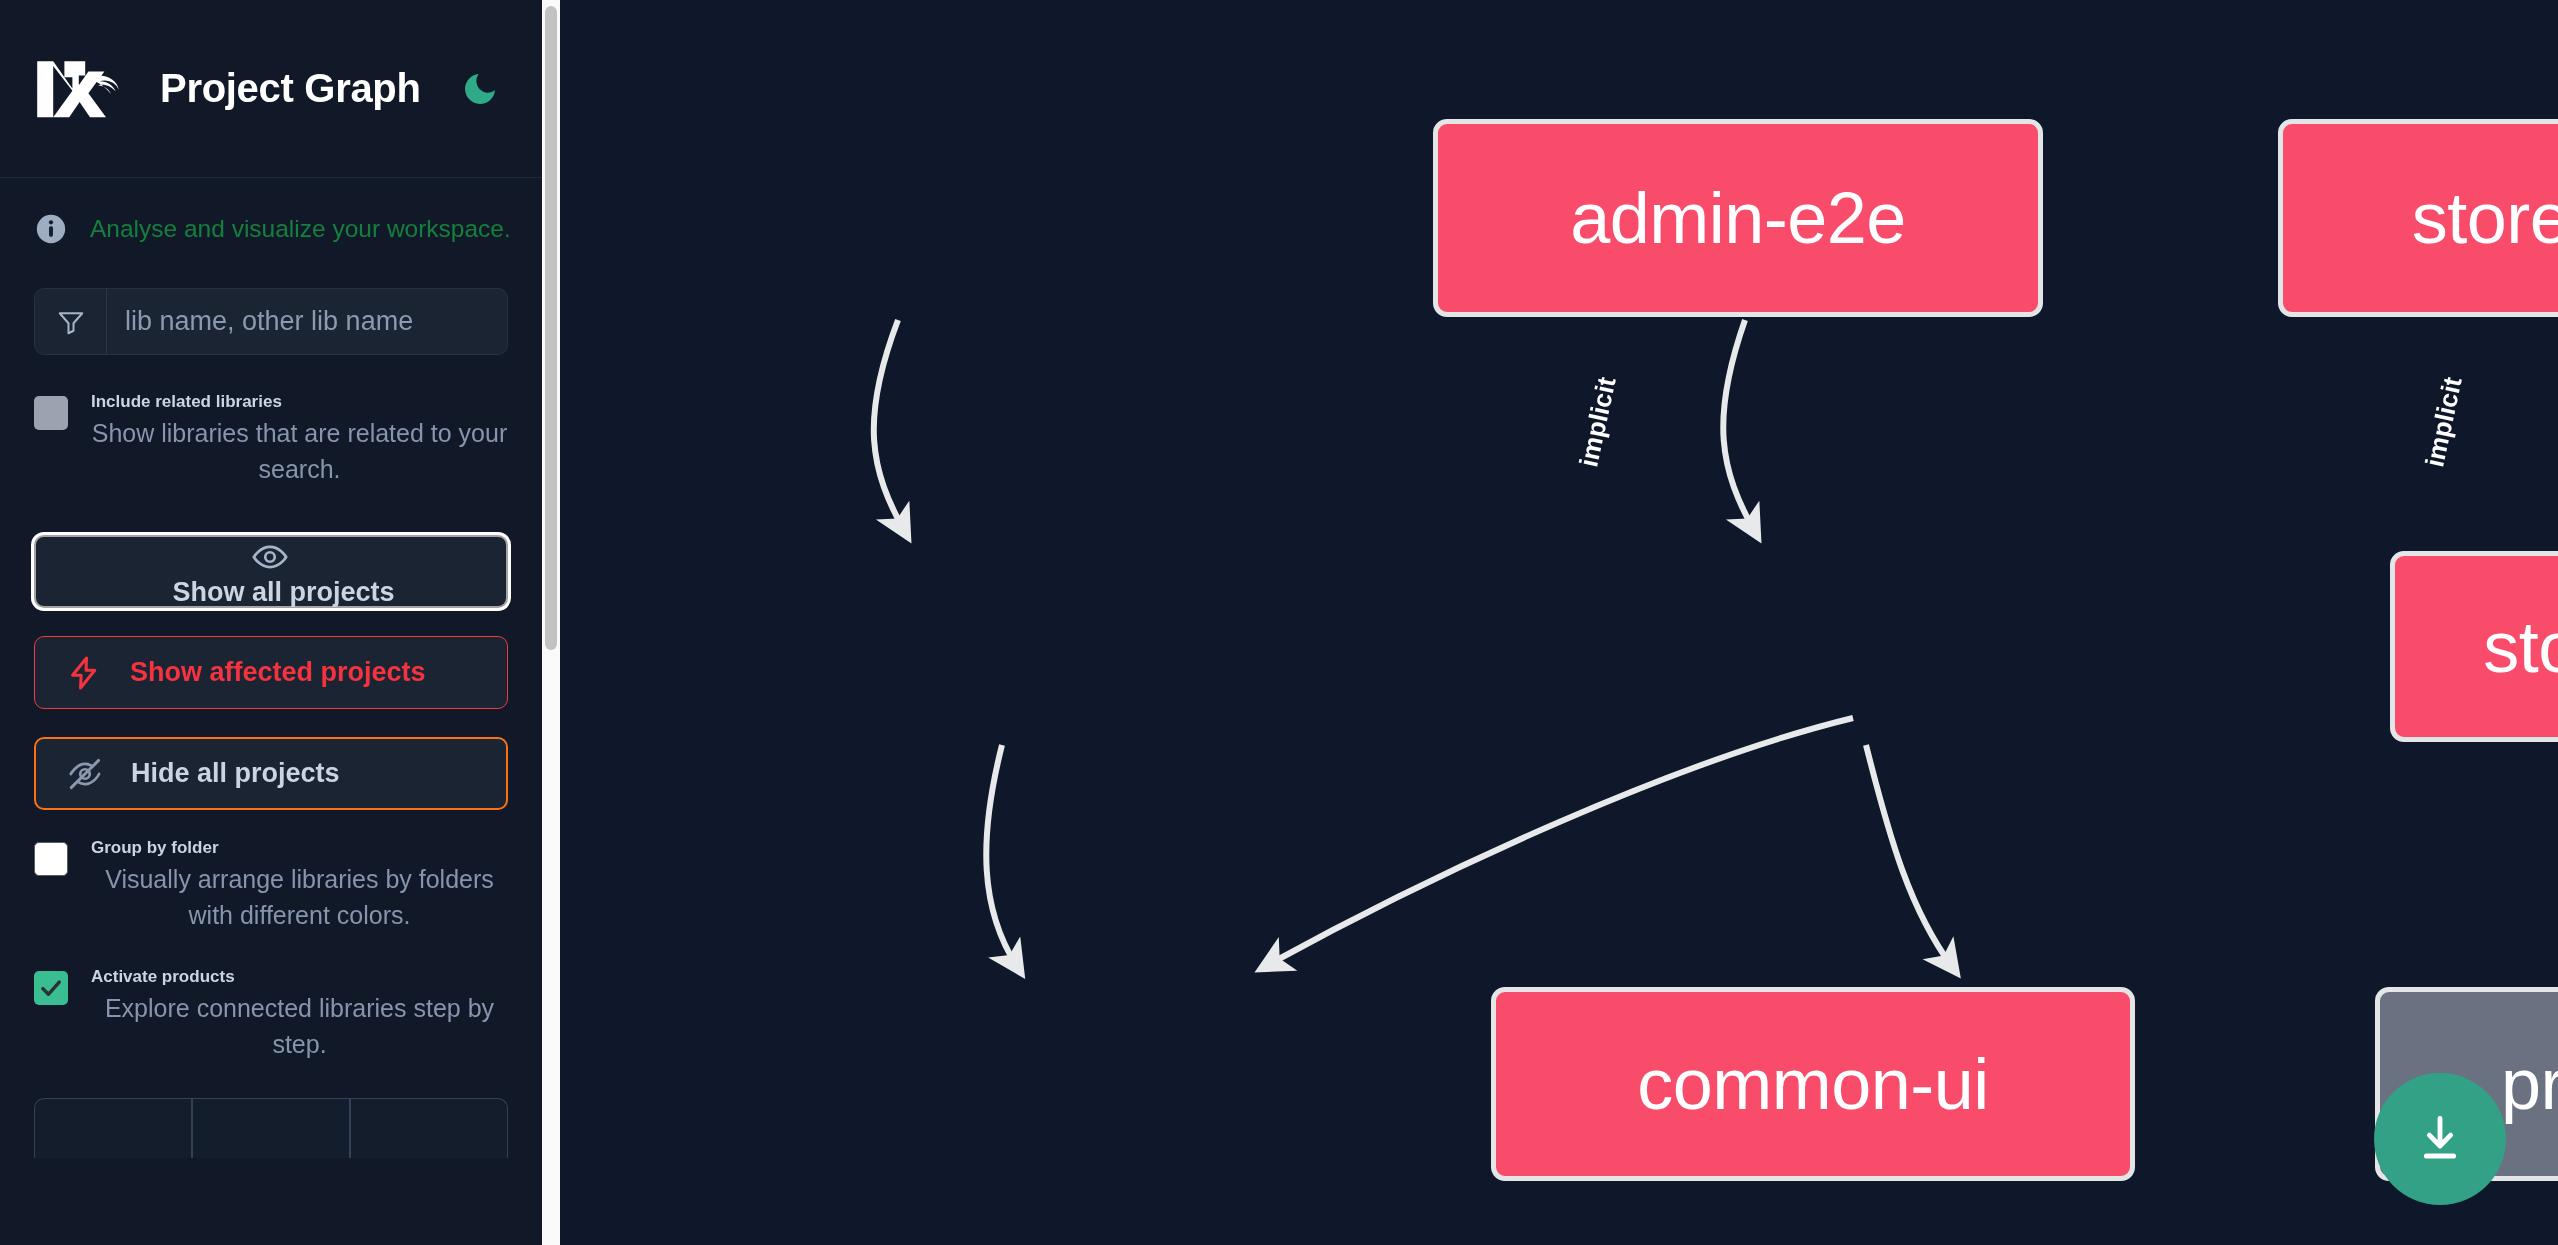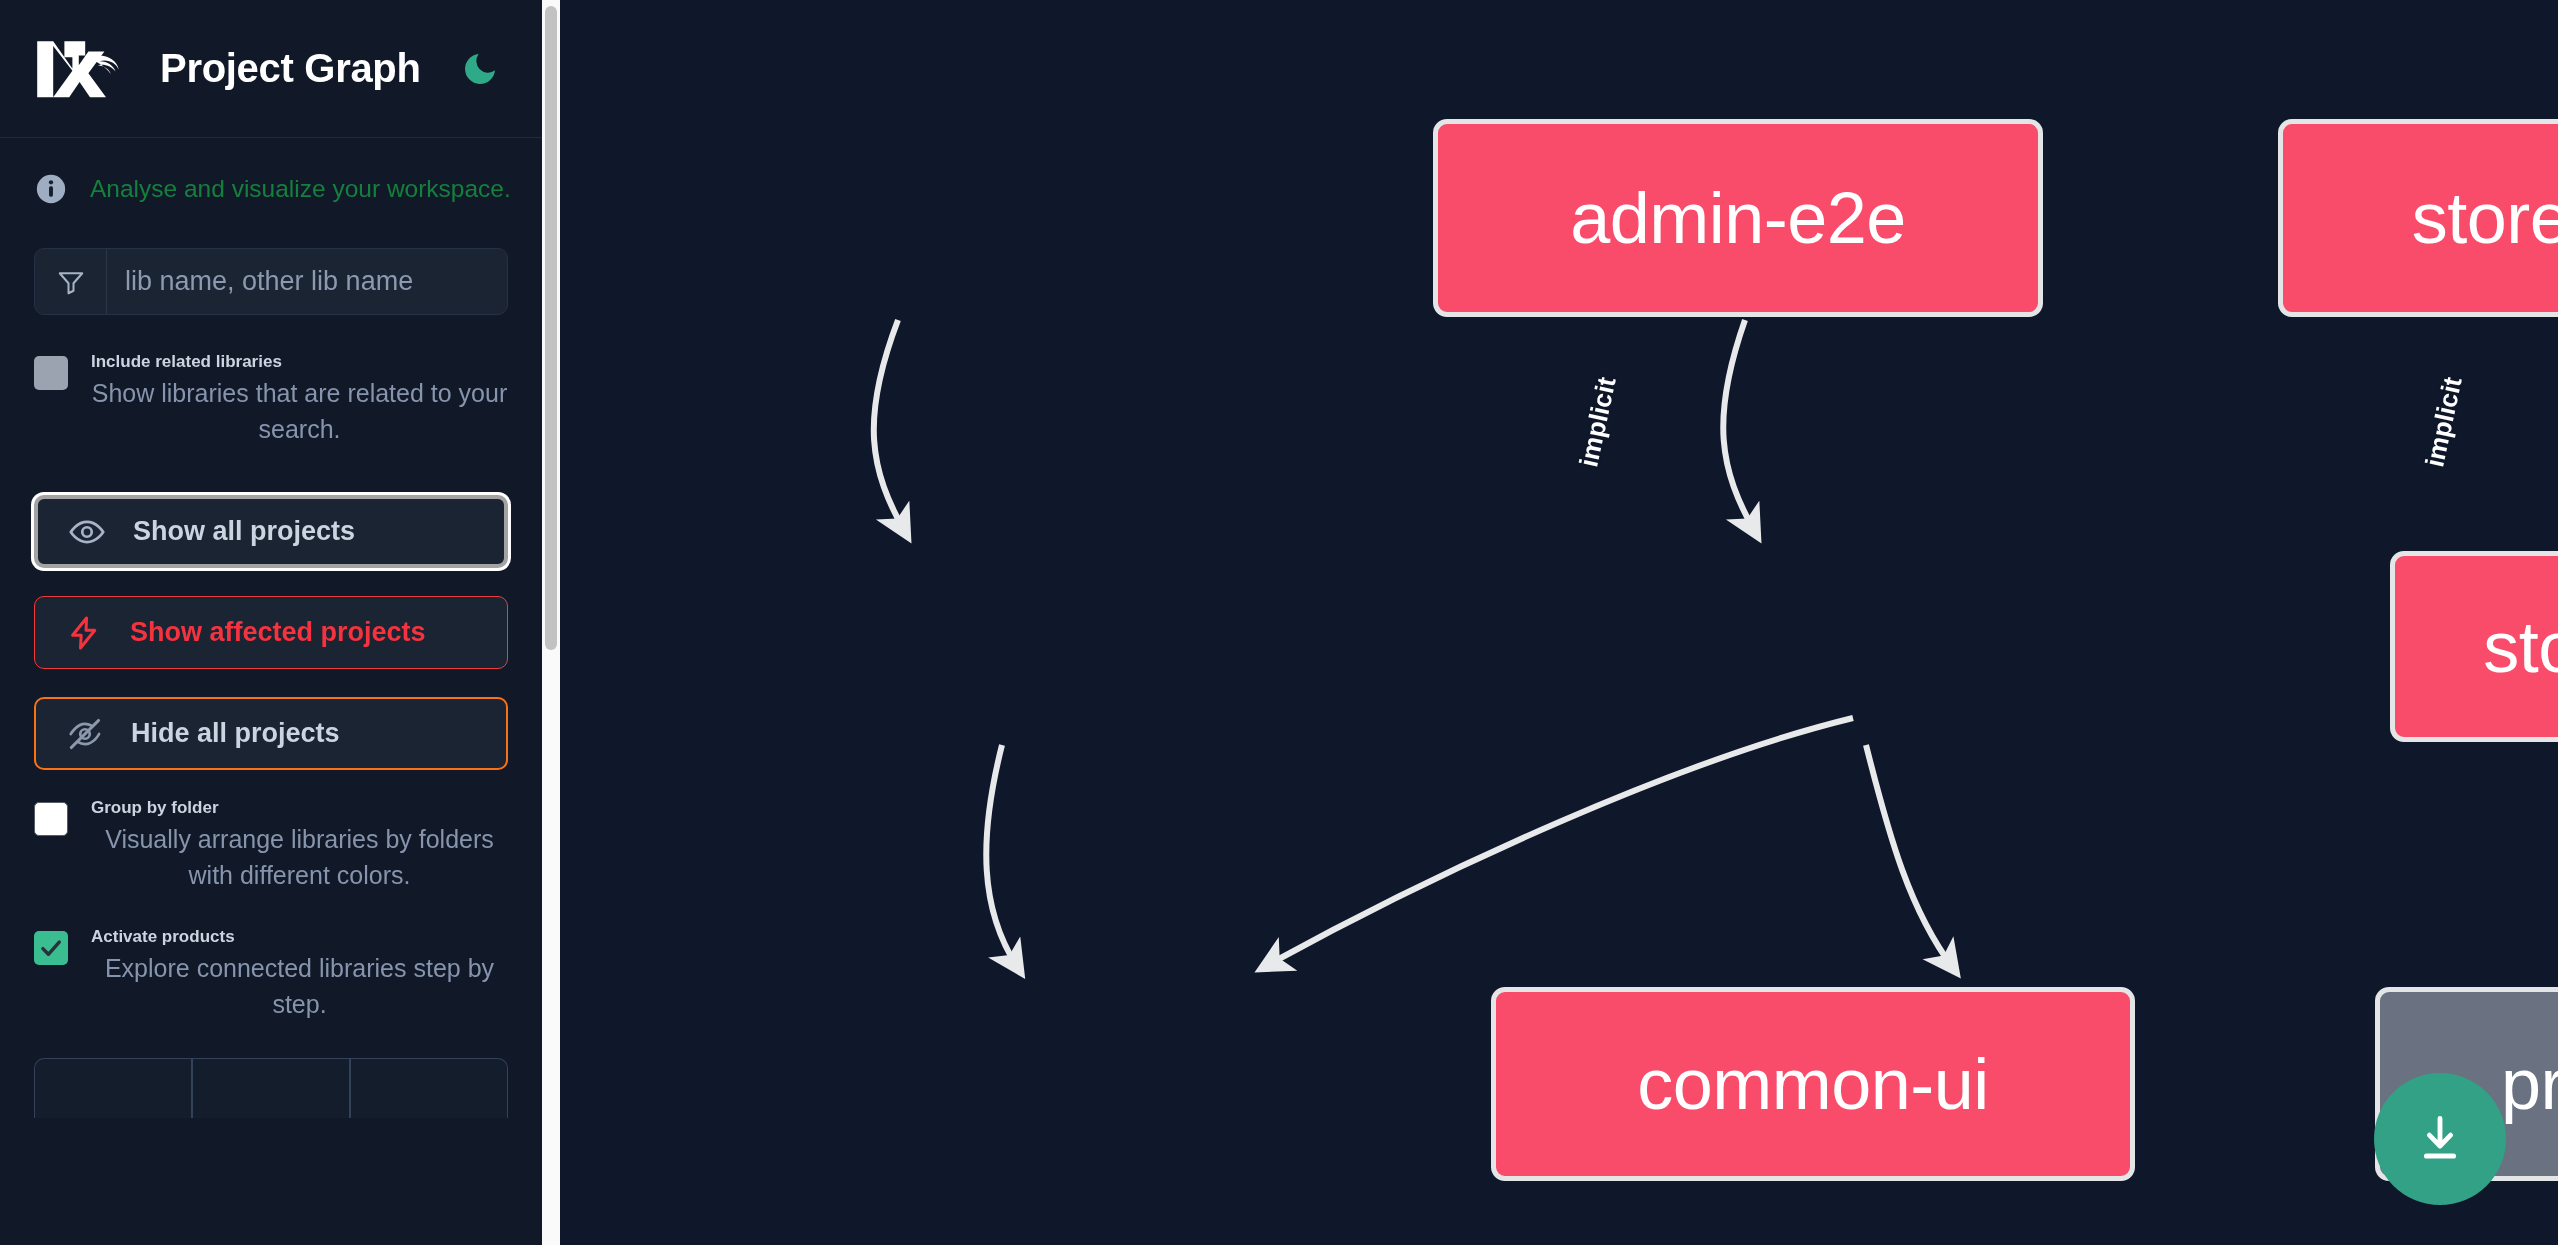--- a/index.html
+++ b/index.html
@@ -15,21 +15,21 @@
   #sidebar {
     position: relative;
     width: 560px; height: 1245px;
     background: #111827;
     flex: 0 0 560px;
     overflow: hidden;
   }
   #sidebar-inner { position: absolute; inset: 0 18px 0 0; }
 
   .sb-header {
-    height: 138px;
+    height: 178px;
     display: flex; align-items: center;
     padding: 0 34px;
     border-bottom: 1px solid #1f2a3c;
     text-align: right;
   }
   .nx-logo { width: 96px; height: 62px; flex: 0 0 96px; }
   .app-title {
     margin-left: 30px;
     color: #ffffff;
     font-size: 40px;
@@ -123,22 +123,23 @@
     width: 100%; height: 73px;
     margin-bottom: 28px;
     border-radius: 10px;
     background: #1b2433;
     display: flex; align-items: center;
     padding: 0 30px;
     cursor: pointer;
     border: 2px solid #f97316;
   }
   .gbtn.focused {
-    border: 4px solid #a3a3a3;
+    border: 2px solid #a3a3a3;
     box-shadow: 0 0 0 3px #ffffff;
+    flex-direction: column;
   }
   .gbtn.danger { border: 1px solid #ef3b3b; }
   .gbtn .bicon { width: 40px; flex: 0 0 40px; display:flex; align-items:center; }
   .gbtn .bicon svg { width: 38px; height: 38px; }
   .gbtn .blabel {
     margin-left: 25px;
     font-size: 27px; font-weight: 700;
     color: #cbd5e1;
     white-space: nowrap;
   }

